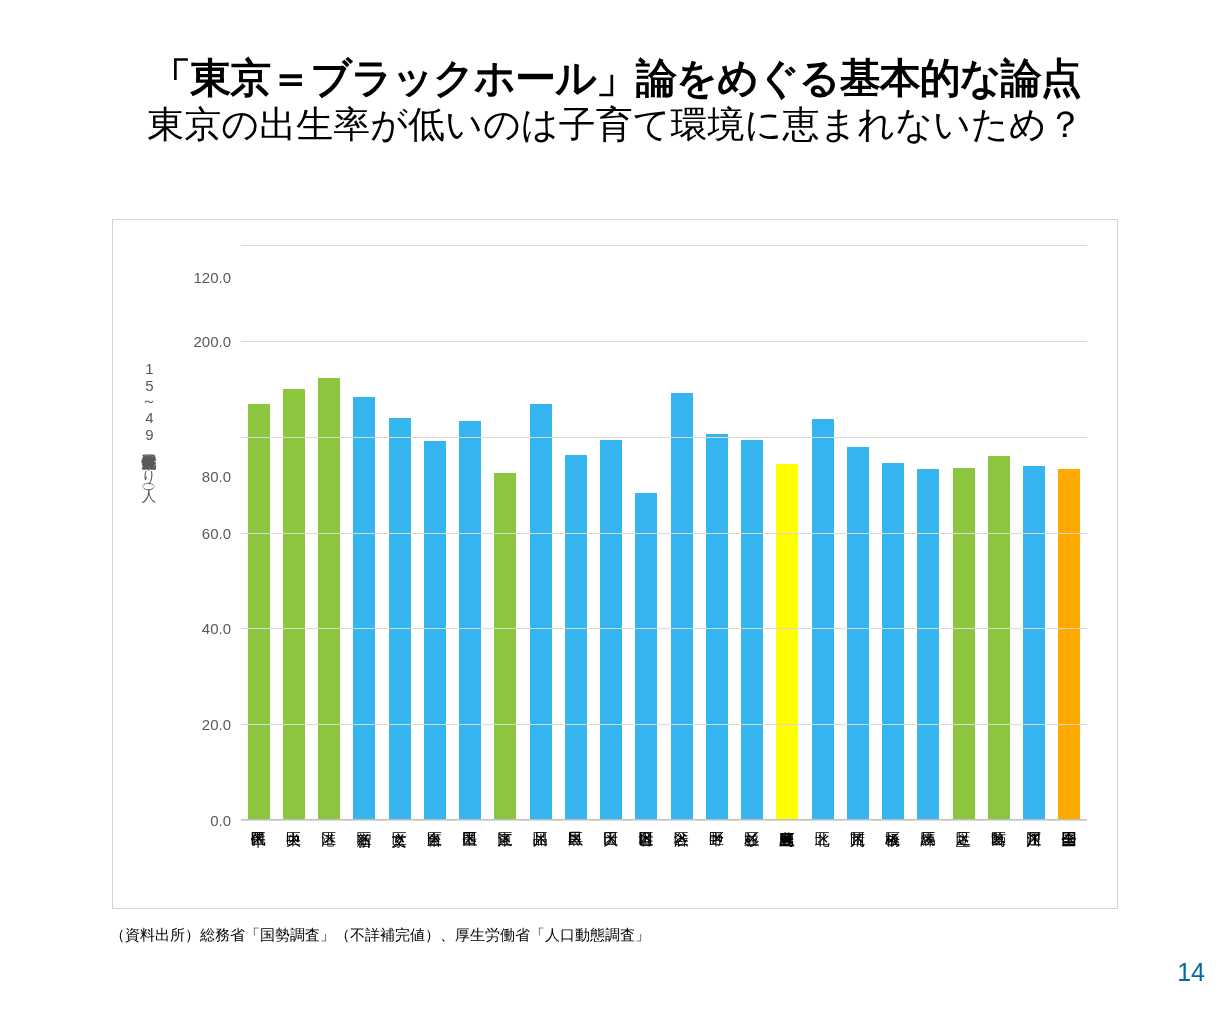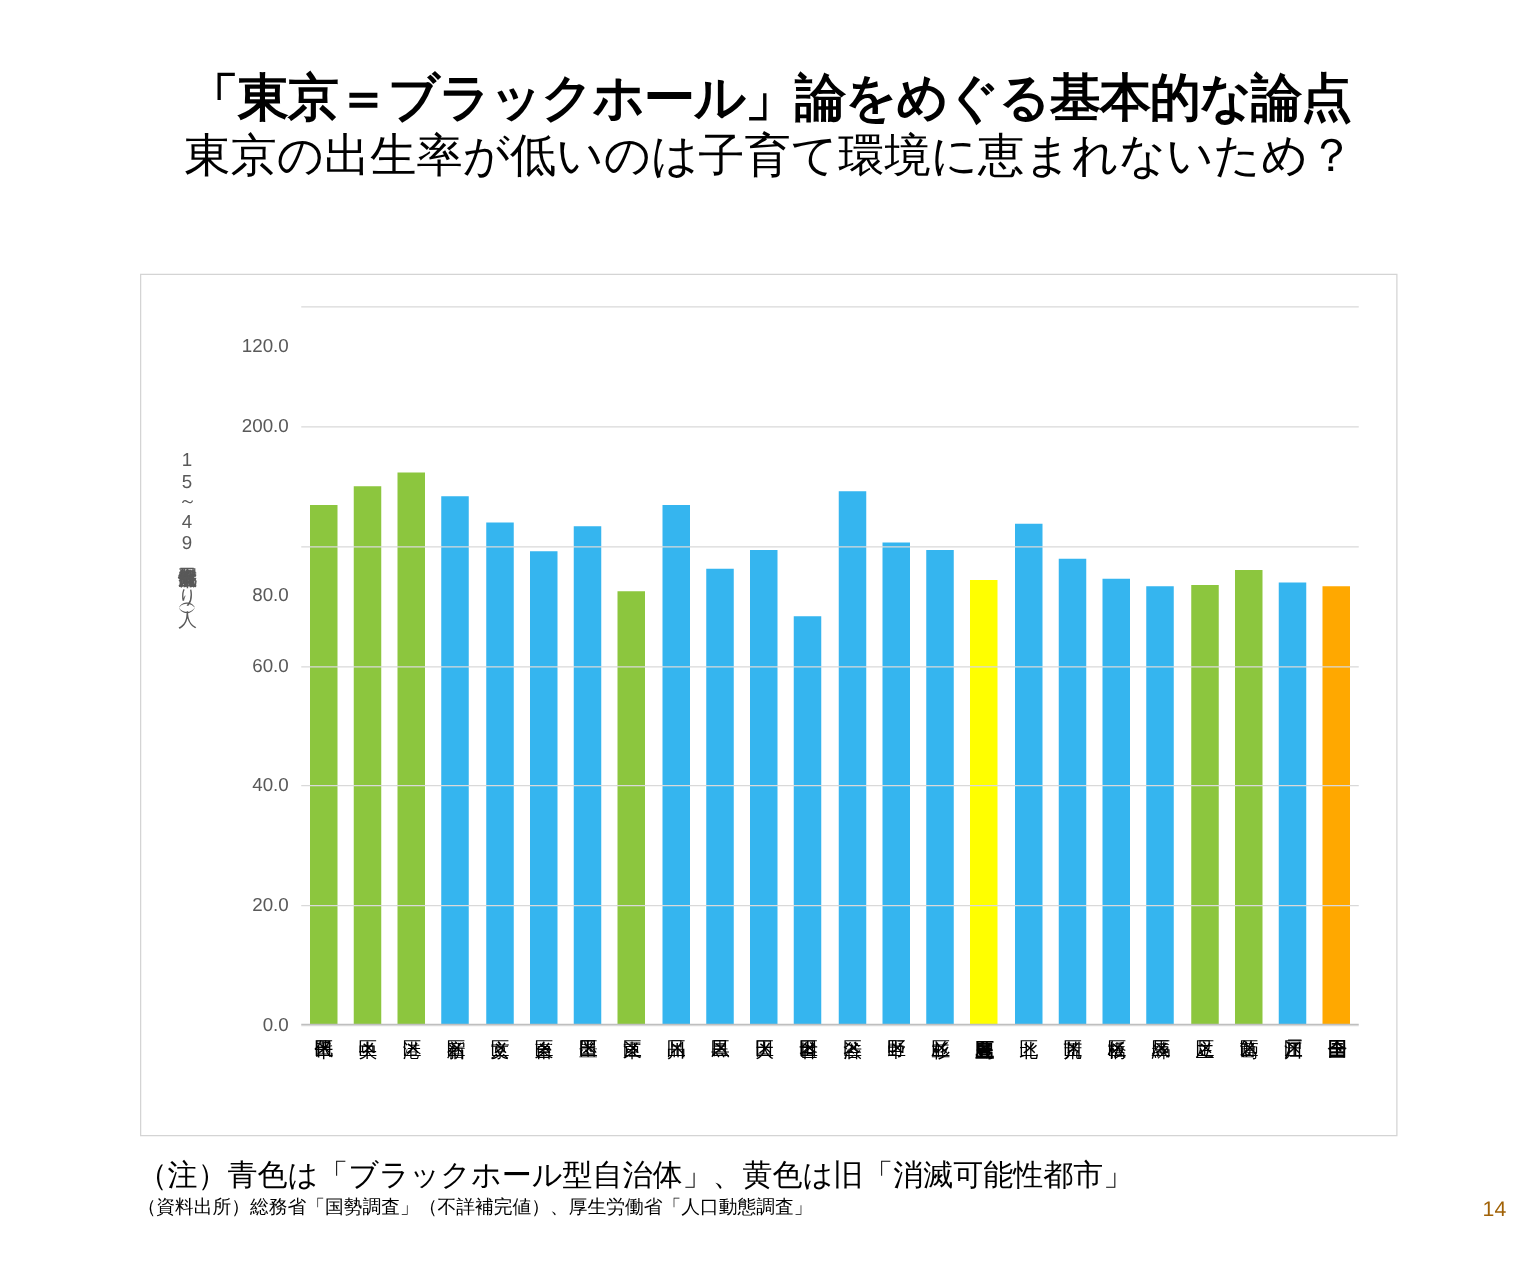--- a/index.html
+++ b/index.html
@@ -161,22 +161,22 @@
   }
   .note2 {
     font-size: 15px;
     line-height: 1.35;
     white-space: nowrap;
   }
   .page-number {
     position: absolute;
     right: 26px;
     top: 958px;
-    font-size: 17px;
-    color: #a16207;
+    font-size: 25px;
+    color: #0369a1;
     text-align: right;
   }
 </style>
 </head>
 <body>
 
 <div class="slide">
 
   <div class="title-block">
     <div class="title-main">「東京＝ブラックホール」論をめぐる基本的な論点</div>
@@ -350,19 +350,18 @@
         <div class="xlabel-slot">
           <div class="xlabel">江戸川区</div>
         </div>
         <div class="xlabel-slot">
           <div class="xlabel bold">全国</div>
         </div>
       </div>
   </div>
 
   <div class="footnotes">
-    <div class="note1">（注）青色は「ブラックホール型自治体」、黄色は旧「消滅可能性都市」</div>
     <div class="note2">（資料出所）総務省「国勢調査」（不詳補完値）、厚生労働省「人口動態調査」</div>
   </div>
 
   <div class="page-number">14</div>
 
 </div>
 
 </body></html>

